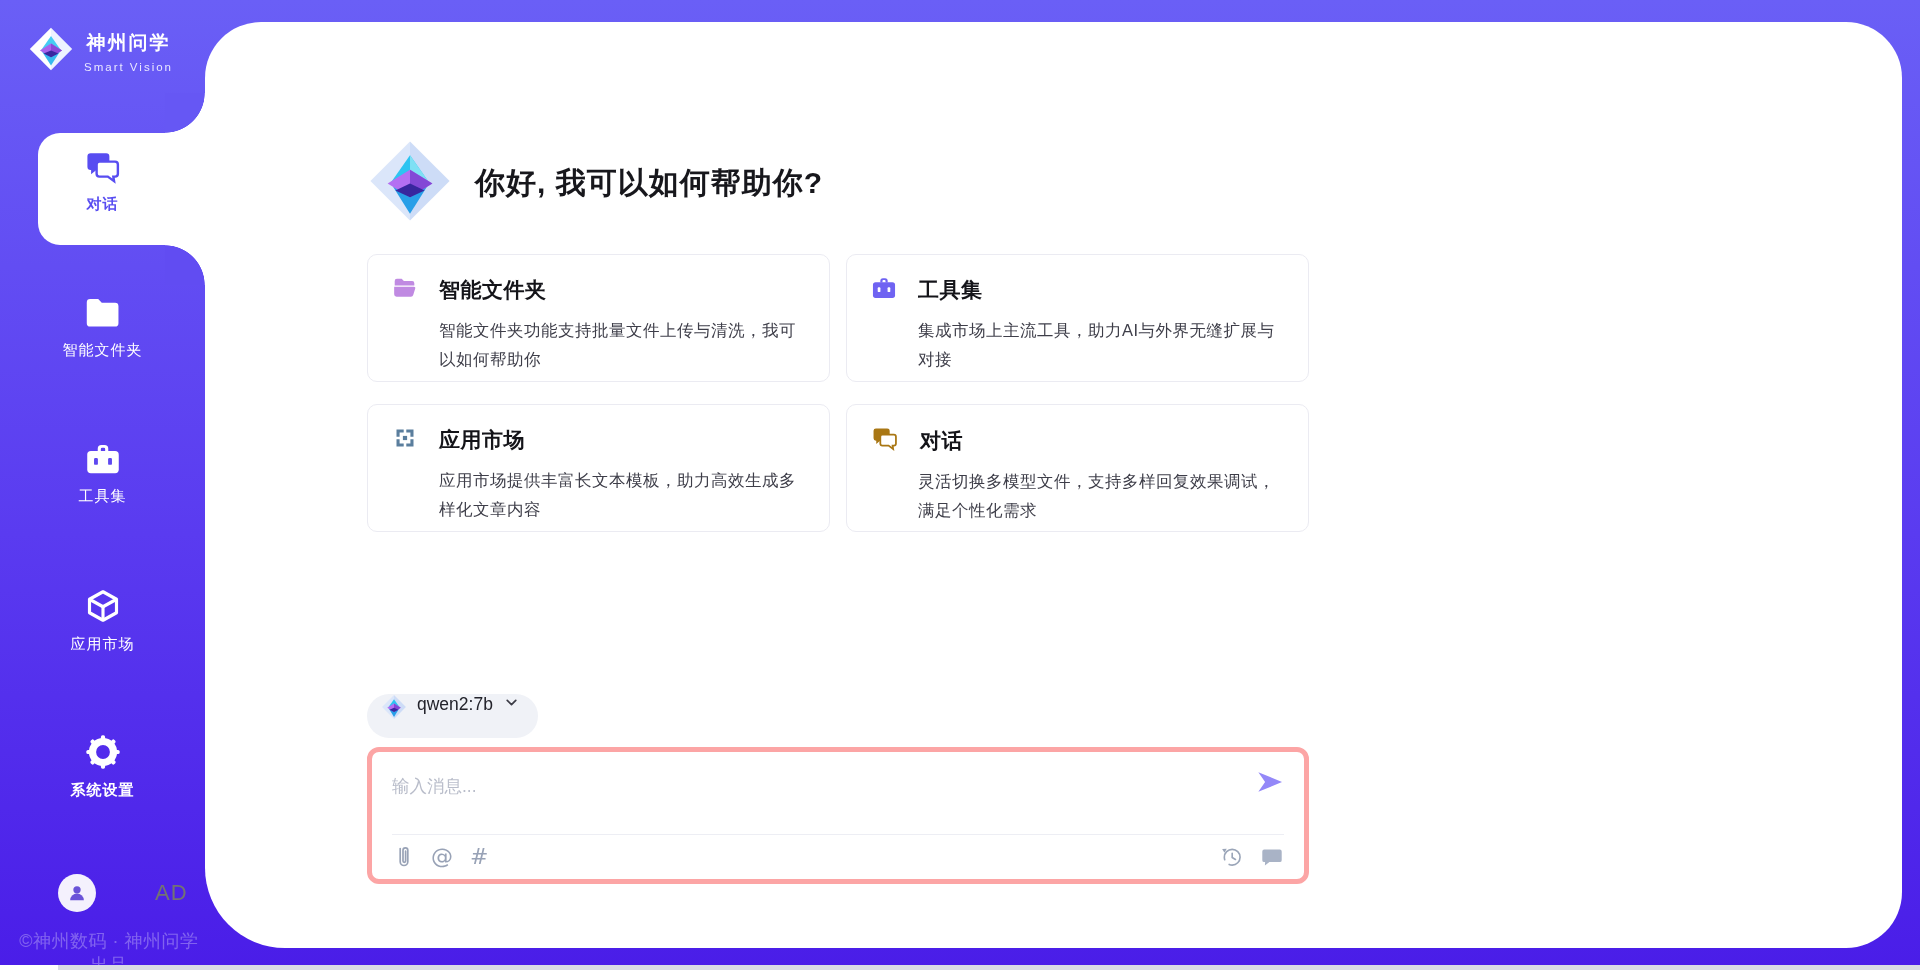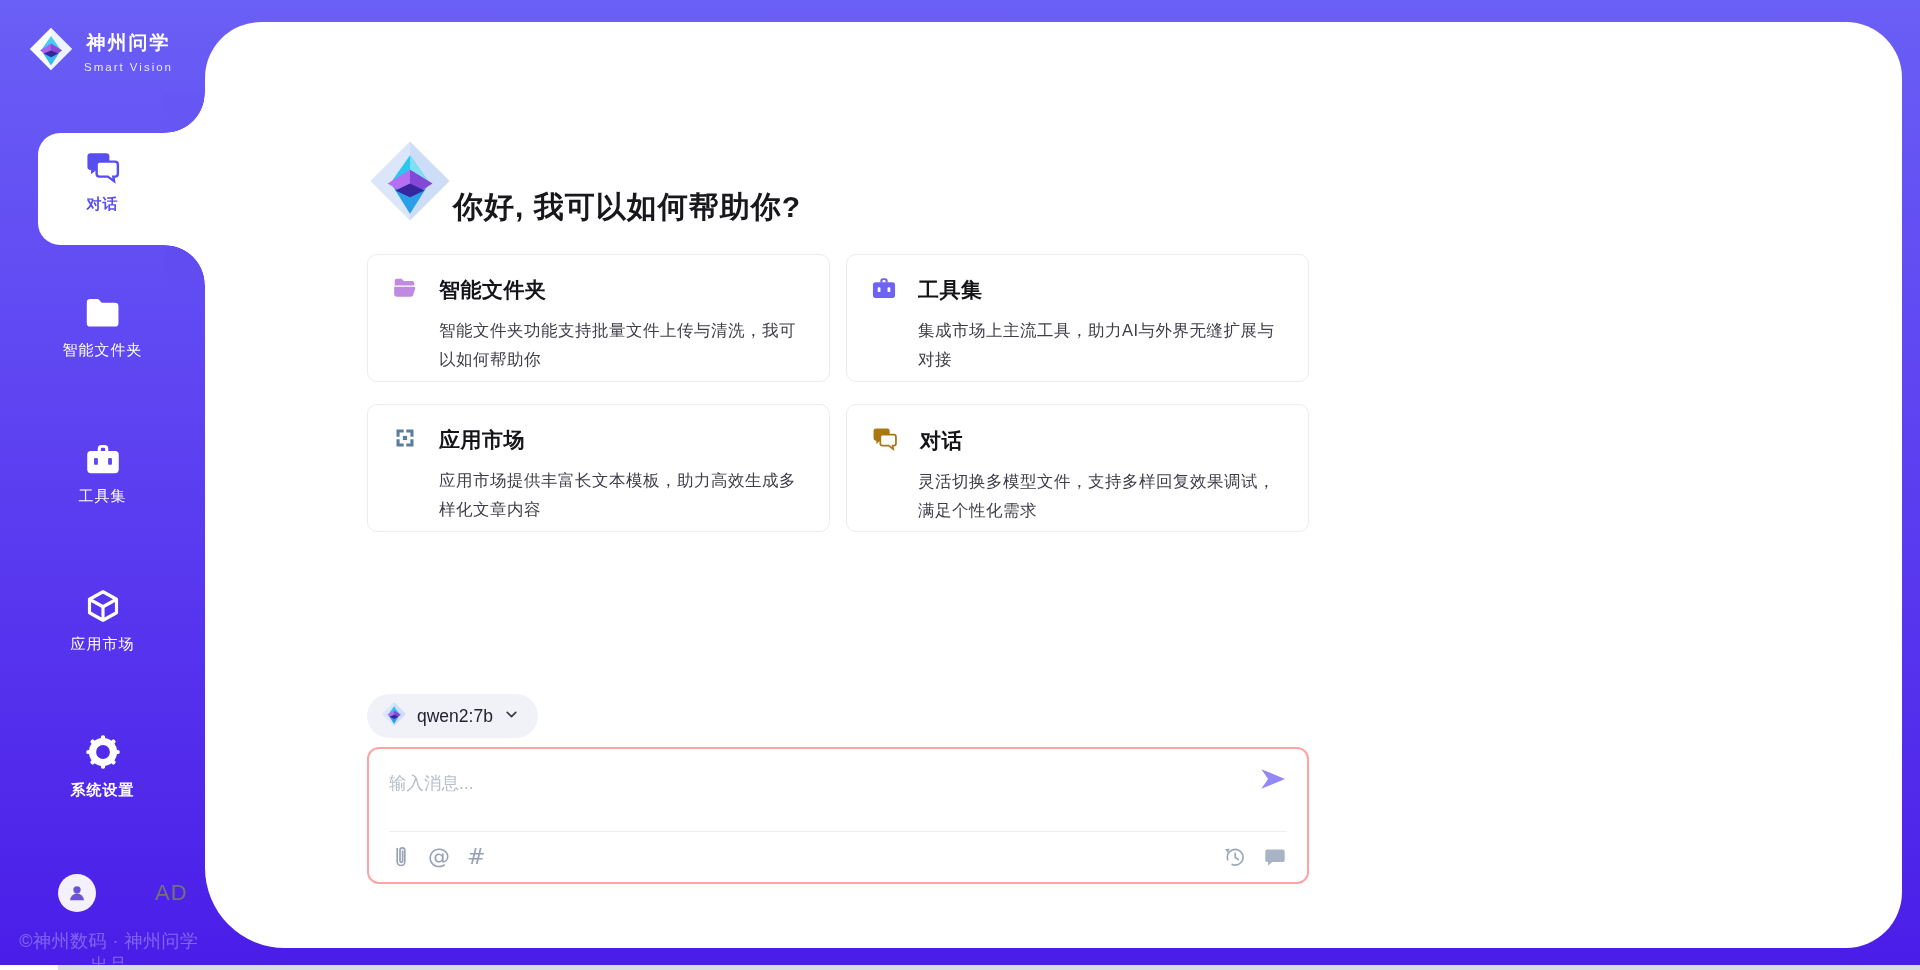--- a/index.html
+++ b/index.html
@@ -55,48 +55,48 @@
   .user-name { color:#737373; font-size:22px; letter-spacing:1px;margin-left:43px; }
 
   .sidebar-footer {
     position:absolute; left:14px; top:929px; width:190px;
     color:rgba(255,255,255,0.3); font-size:18px; letter-spacing:0.5px;
   }
 
   
   .content { position:absolute; left:367px; top:0; width:942px; height:100%; }
 
-  .greeting { position:absolute; top:138px; left:0; display:flex; align-items:flex-end; }
+  .greeting { position:absolute; top:138px; left:0; display:flex; align-items:center; gap:22px; }
   .greeting-title { font-size:30px; font-weight:800; color:#17171c; letter-spacing:1px; }
 
   .cards {
     position:absolute; top:254px; left:0;
     display:grid; grid-template-columns:463px 463px; grid-auto-rows:128px; column-gap:16px; row-gap:22px;
   }
   .card {
     background:#fff; border:1px solid #ebebf2; border-radius:10px;
     padding:21px 24px; cursor:pointer;
   }
   .card-head { display:flex; align-items:center; gap:21px; }
   .card-title { font-size:21px; font-weight:bold; color:#141419; letter-spacing:0.5px; }
   .card-desc {
     margin-top:12px; margin-left:47px;
     font-size:16.5px; line-height:29px; color:#3e3e49; letter-spacing:0.5px;
   }
 
   .model-pill {
     position:absolute; top:694px; left:0; height:44px;
-    display:inline-flex; align-items:center; gap:10px;
+    display:inline-flex; gap:10px;
     background:#f0f2f7; border-radius:22px; padding:0 18px 0 14px; cursor:pointer;
   }
   .model-label { font-size:17.5px; color:#23232b; }
 
   .composer {
     position:absolute; top:747px; left:0; width:942px; height:137px;
-    background:#fff; border:2px solid #fca5a5; border-radius:12px;padding-left:40px;
+    background:#fff; border:5px solid #fca5a5; border-radius:12px;padding-left:40px;
   }
   .composer-input {
     position:absolute; left:20px; top:14px; width:820px; height:40px;
     border:none; outline:none; font-size:17.5px; color:#33333c; background:transparent;
     font-family:"Liberation Sans","DejaVu Sans",sans-serif;
   }
   .composer-input::placeholder { color:#b9bdca; }
   .send-btn { position:absolute; right:20px; top:16px; width:28px; height:28px; cursor:pointer; color:#9488f8; }
   .composer-divider { position:absolute; left:20px; right:20px; top:82px; height:1px; background:#edeef4; }
   .composer-bar {

